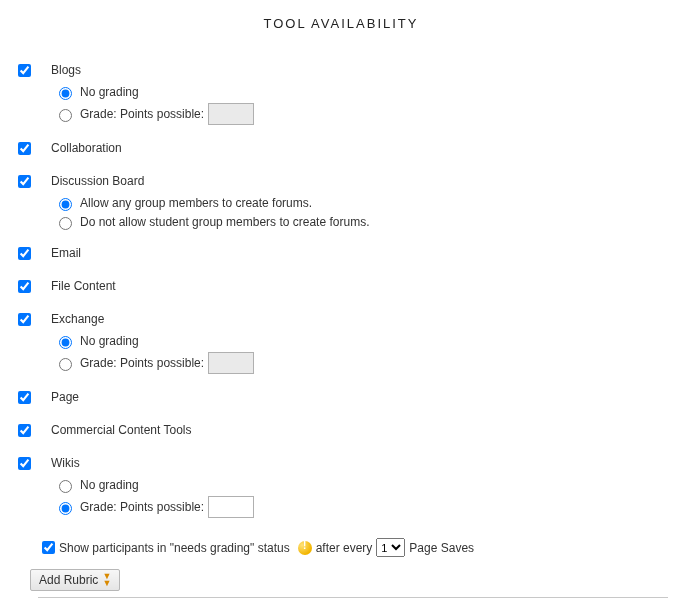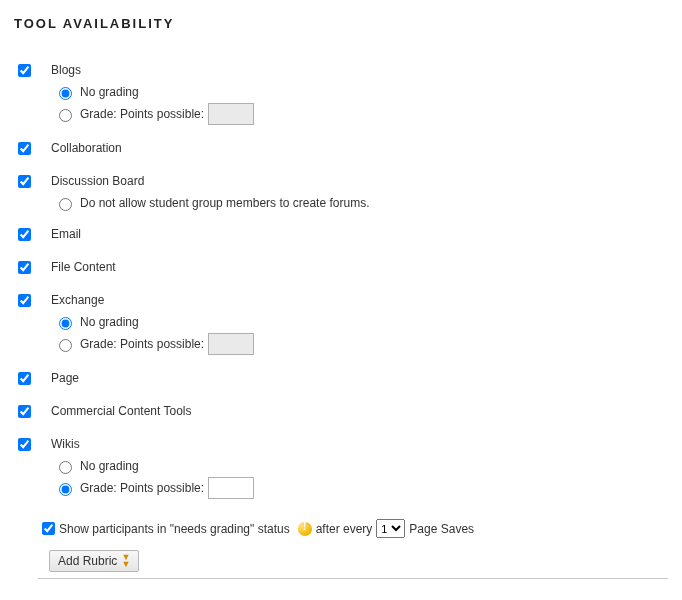--- a/index.html
+++ b/index.html
@@ -1,31 +1,31 @@
 <!DOCTYPE html>
 <html><head>
 <meta charset="utf-8">
 <style>
   html,body{margin:0;padding:0;background:#fff;color:#333;font-family:Arial,Helvetica,sans-serif;font-size:12px;}
   .page{width:682px;box-sizing:border-box;padding:12px 14px 20px 14px;}
-  h2.section-title{font-family:"Arial Black",Arial,sans-serif;font-size:13px;letter-spacing:2px;font-weight:700;color:#222;margin:4px 0 30px 0;text-transform:uppercase;}
+  h2.section-title{font-family:"Arial Black",Arial,sans-serif;font-size:13px;letter-spacing:2px;font-weight:400;color:#222;margin:4px 0 30px 0;text-transform:uppercase;text-align:center;}
   .tool-row{margin:14px 0 4px 0;}
   .tool-check{margin-right:6px;vertical-align:middle;}
   .tool-label{color:#333;margin-left:14px;}
   .sub-options{margin:4px 0 8px 40px;}
   .sub-row{margin:3px 0;display:flex;align-items:center;}
   .sub-row input[type=radio]{margin-right:8px;}
   .points-input{width:40px;height:18px;background:#eaeaea;border:1px solid #b0b0b0;margin-left:4px;}
   .points-input.enabled{background:#fff;}
   .needs-grading-row{margin:20px 0 8px 24px;display:flex;align-items:center;flex-wrap:wrap;}
   .needs-grading-row > *{margin-right:4px;}
   .info-icon{display:inline-block;width:14px;height:14px;border-radius:50%;background:radial-gradient(circle at 30% 30%,#ffe27a,#f2b500 70%);position:relative;margin:0 4px;vertical-align:middle;}
   .info-icon::after{content:"!";position:absolute;left:0;right:0;top:-1px;text-align:center;font-weight:bold;font-size:10px;color:#fff;}
   select.page-saves{height:19px;font-size:11px;}
-  .add-rubric-btn{margin:4px 0 6px 35px;display:inline-flex;align-items:center;background:linear-gradient(#f7f7f7,#e5e5e5);border:1px solid #b7b7b7;border-radius:2px;padding:3px 8px;font-size:12px;color:#333;cursor:pointer;}
+  .add-rubric-btn{margin:4px 0 6px 16px;display:inline-flex;align-items:center;background:linear-gradient(#f7f7f7,#e5e5e5);border:1px solid #b7b7b7;border-radius:2px;padding:3px 8px;font-size:12px;color:#333;cursor:pointer;}
   .chev{display:inline-block;margin-left:4px;font-size:9px;color:#d98a00;line-height:7px;}
   .rubric-table{margin:0 0 0 24px;}
   .rubric-hr{border:0;border-top:1px solid #c8c8c8;margin:0 0 4px 0;}
 </style>
 </head>
 <body>
 
 <div class="page">
   <h2 class="section-title">TOOL AVAILABILITY</h2>
   <div id="tools-container">
@@ -37,20 +37,24 @@
         </div>
         <div class="sub-row">
           <input type="radio" name="grade_blogs" style="">
           <span>Grade: Points possible:</span>
           <input type="text" class="points-input" disabled="" style="">
         </div>
       </div>
       <div class="tool-row"><input type="checkbox" class="tool-check" checked="" style=""><span class="tool-label">Collaboration</span></div>
       <div class="tool-row"><input type="checkbox" class="tool-check" checked="" style=""><span class="tool-label">Discussion Board</span></div>
       <div class="sub-options">
+        <div class="sub-row">
+          <input type="radio" name="forum_discussion_board" checked="" style="">
+          <span>Allow any group members to create forums.</span>
+        </div>
         <div class="sub-row">
           <input type="radio" name="forum_discussion_board" style="">
           <span>Do not allow student group members to create forums.</span>
         </div>
       </div>
       <div class="tool-row"><input type="checkbox" class="tool-check" checked="" style=""><span class="tool-label">Email</span></div>
       <div class="tool-row"><input type="checkbox" class="tool-check" checked="" style=""><span class="tool-label">File Content</span></div>
       <div class="tool-row"><input type="checkbox" class="tool-check" checked="" style=""><span class="tool-label">Exchange</span></div>
       <div class="sub-options">
         <div class="sub-row">

